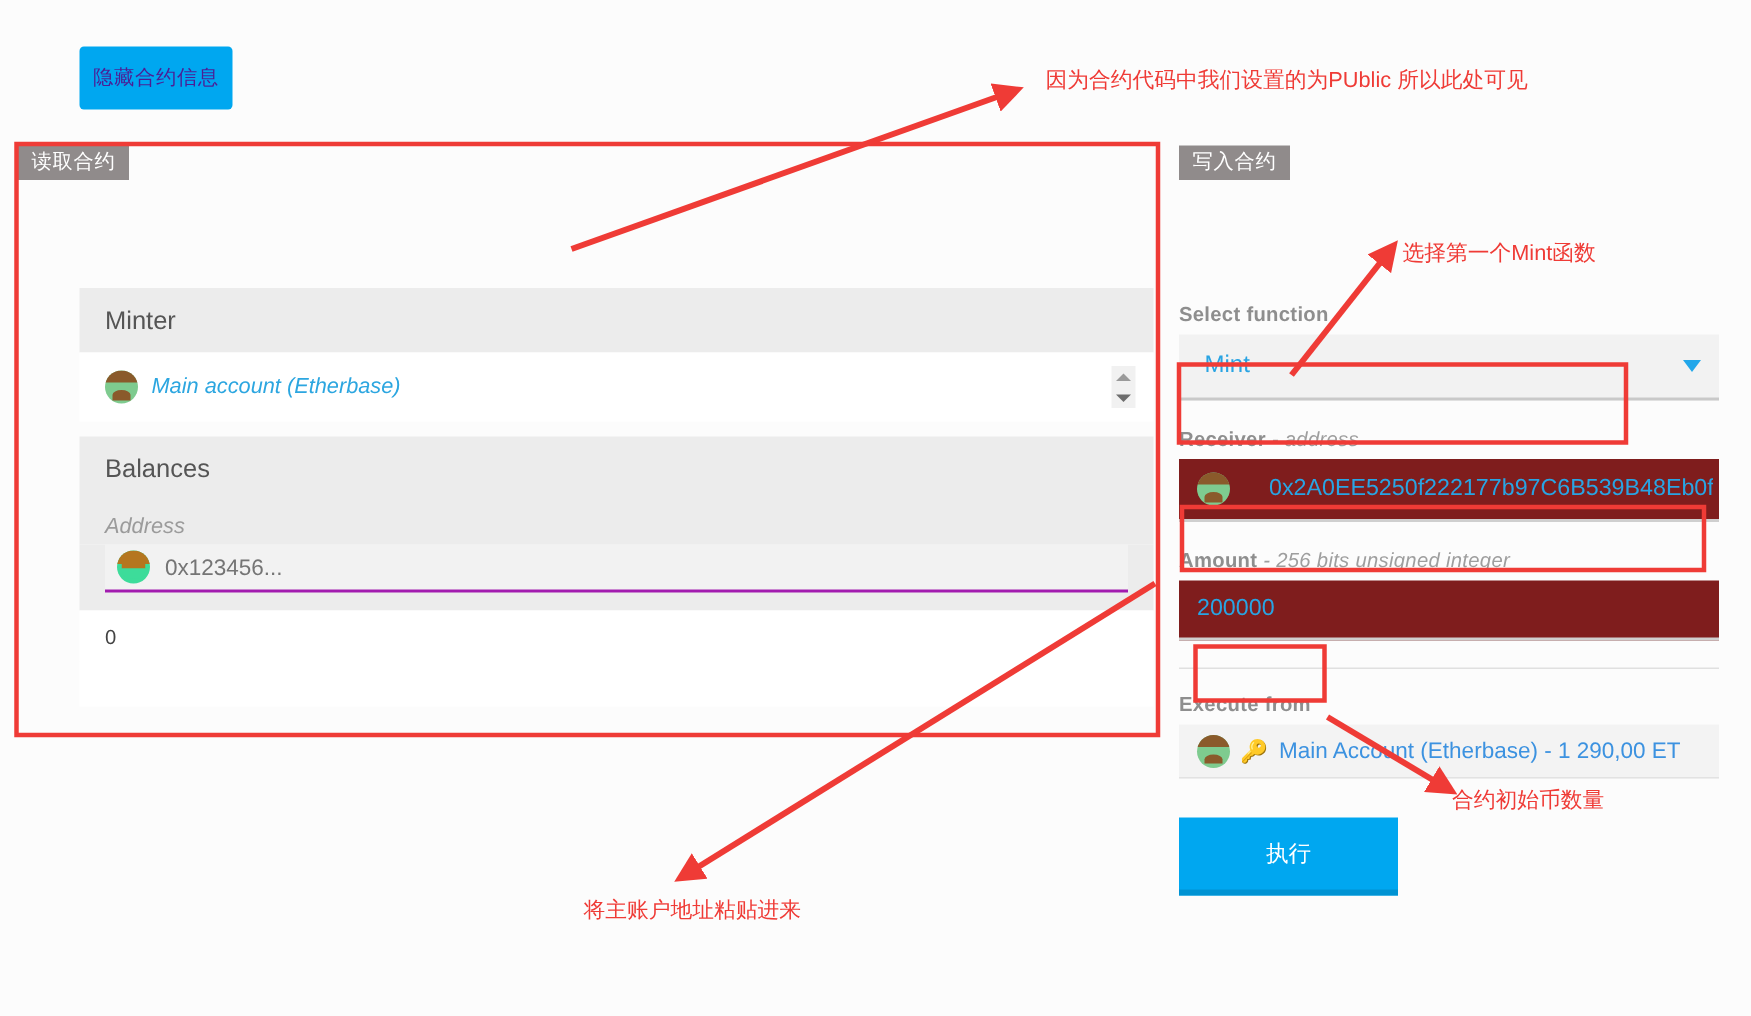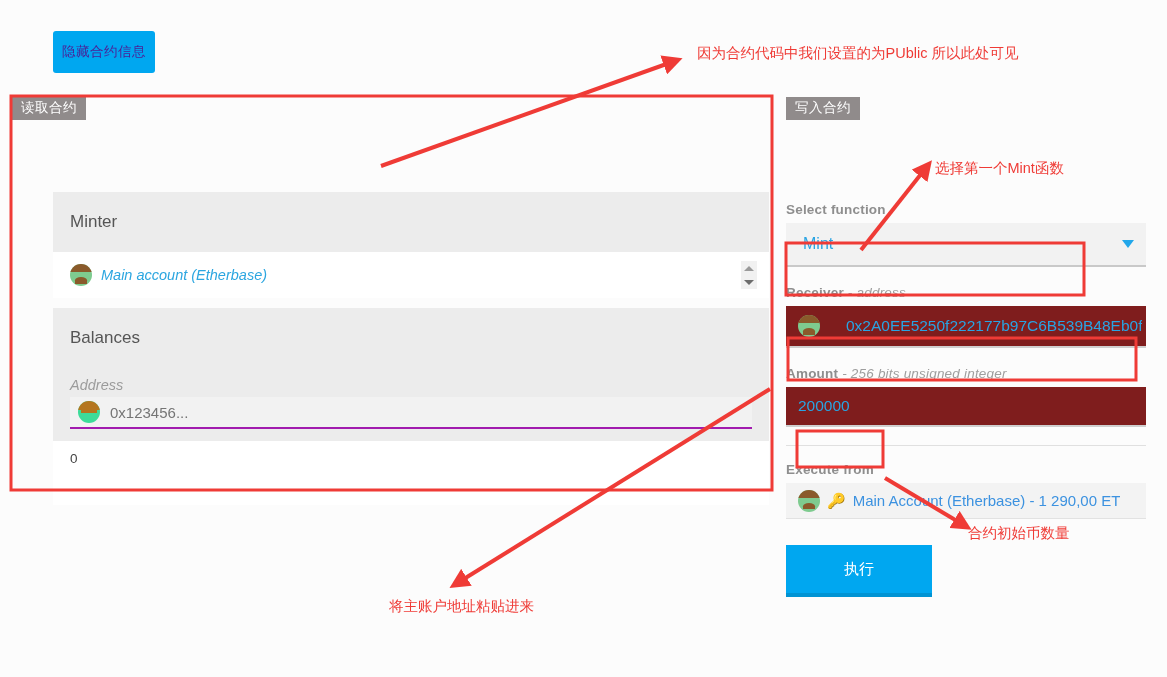--- a/index.html
+++ b/index.html
@@ -42,21 +42,21 @@
     line-height: 1.2;
     letter-spacing: .5px;
   }
 
   
   #read-body { position: absolute; left: 41px; top: 95px; width: 716px; }
 
   .field-group { width: 716px; }
   .field-head {
     background: #ececec;
-    height: 60px;
+    height: 43px;
     display: flex; align-items: center;
     padding-left: 17px;
     font-size: 17px;
     color: #555;
     font-weight: 400;
   }
   .field-value-row {
     background: #fff;
     height: 46px;
     display: flex; align-items: center;

